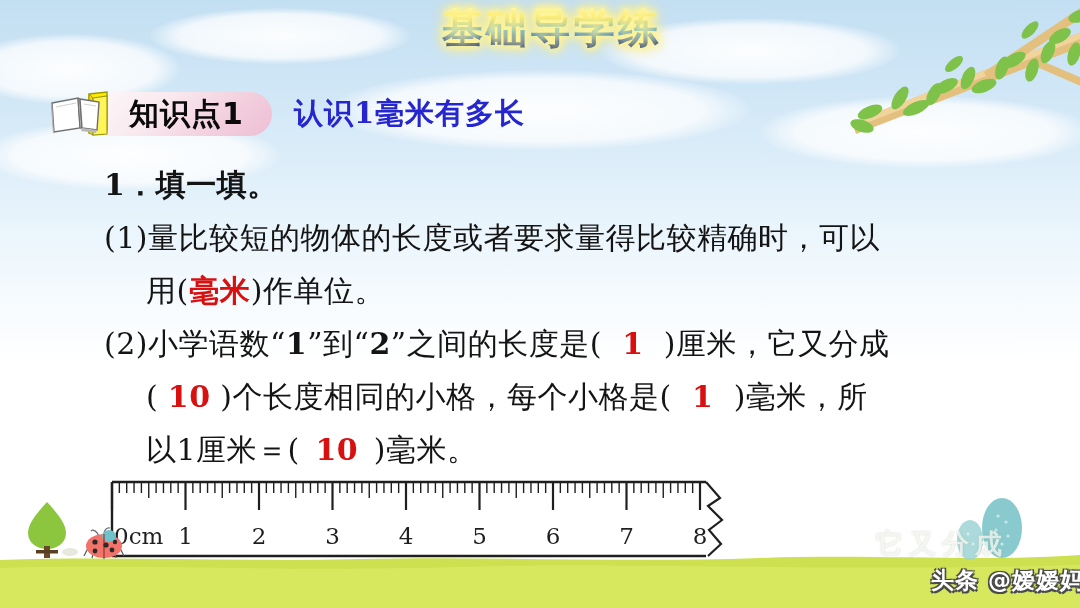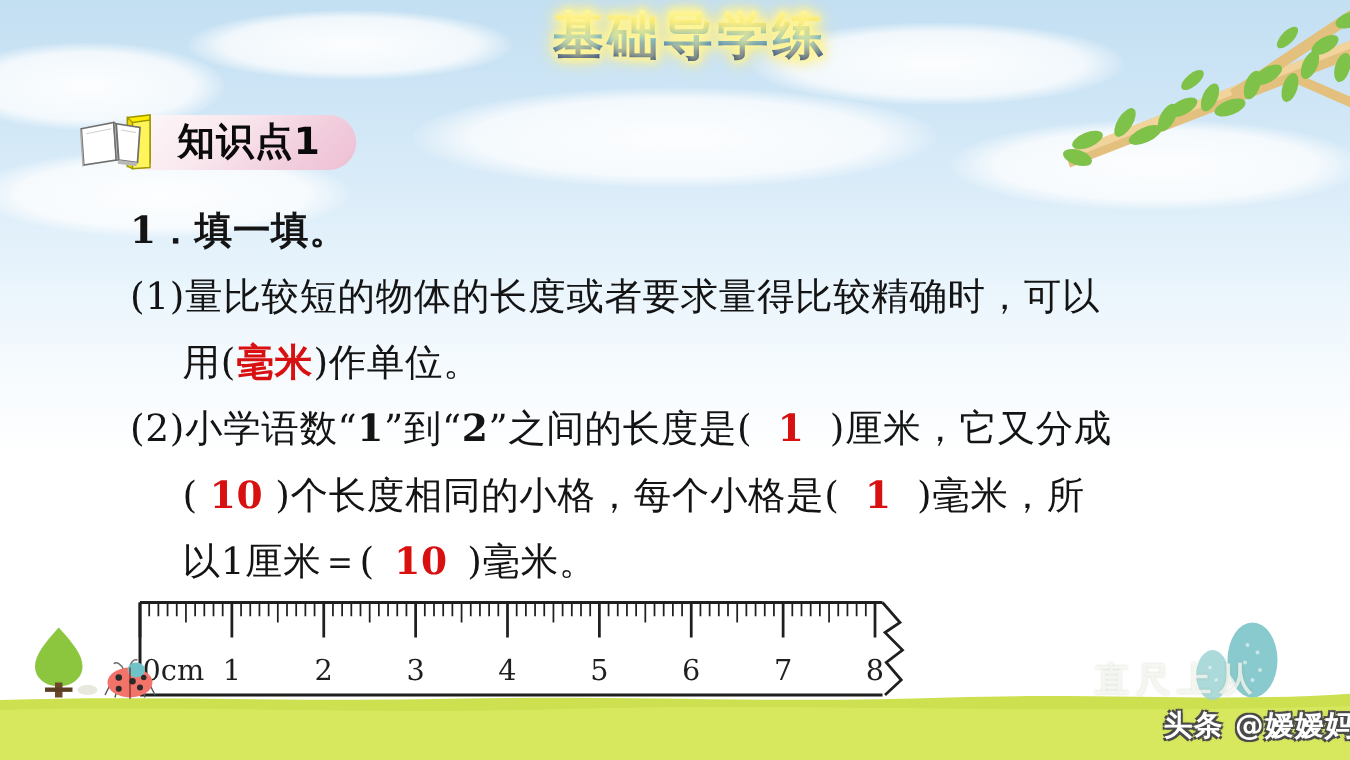--- a/index.html
+++ b/index.html
@@ -63,21 +63,21 @@
     background-clip: text;
     color: transparent;
     -webkit-text-fill-color: transparent;
     text-shadow: 0 0 7px rgba(255,246,150,0.95);
     filter: drop-shadow(0 0 3px #fdf4a0) drop-shadow(0 0 6px #faeb86);
   }
 
   
   #kp-row {
     position: absolute;
-    left: 62px;
+    left: 49px;
     top: 86px;
     height: 56px;
     display: flex;
     align-items: center;
   }
   #book-icon { width: 62px; height: 48px; flex: none; margin-right: -12px; position: relative; z-index: 3; }
   #kp-pill {
     position: relative;
     z-index: 2;
     height: 44px;
@@ -240,20 +240,21 @@
       <path d="M31,9 L50,12 L48,40 L33,38 Z" fill="#ffffff" stroke="#6f6f6f" stroke-width="1.4"></path>
       <path d="M33,38 L48,40 L47,43 L32,41 Z" fill="#b8b8b8"></path>
       <path d="M7,17 L27,13" stroke="#cfcfcf" stroke-width="1" fill="none"></path>
       <path d="M35,14 L47,16" stroke="#cfcfcf" stroke-width="1" fill="none"></path>
     </svg>
 
     <div id="kp-pill">
       <span id="kp-label">知识点1</span>
     </div>
 
+    <span id="kp-title">认识1毫米有多长</span>
   </div>
 
   <div id="content">
 
     <div class="q-line q-head">1．填一填。</div>
 
     <div class="q-line">
       <span>(1)</span><span>量比较短的物体的长度或者要求量得比较精确时，可以</span>
     </div>
     <div class="q-line">
@@ -404,16 +405,16 @@
       <circle cx="58" cy="24" r="1.6"></circle>
         <circle cx="66" cy="30" r="1.6"></circle>
       <circle cx="56" cy="38" r="1.6"></circle>
         <circle cx="68" cy="44" r="1.6"></circle>
       <circle cx="62" cy="52" r="1.6"></circle>
         <circle cx="28" cy="42" r="1.4"></circle>
       <circle cx="33" cy="52" r="1.4"></circle>
     </g>
   </svg>
 
-  <div id="wm-faint">直尺上从</div>
+  <div id="wm-faint">它又分成</div>
   <div id="wm-main">头条 @嫒嫒妈</div>
 
 </div>
 
 </body></html>

